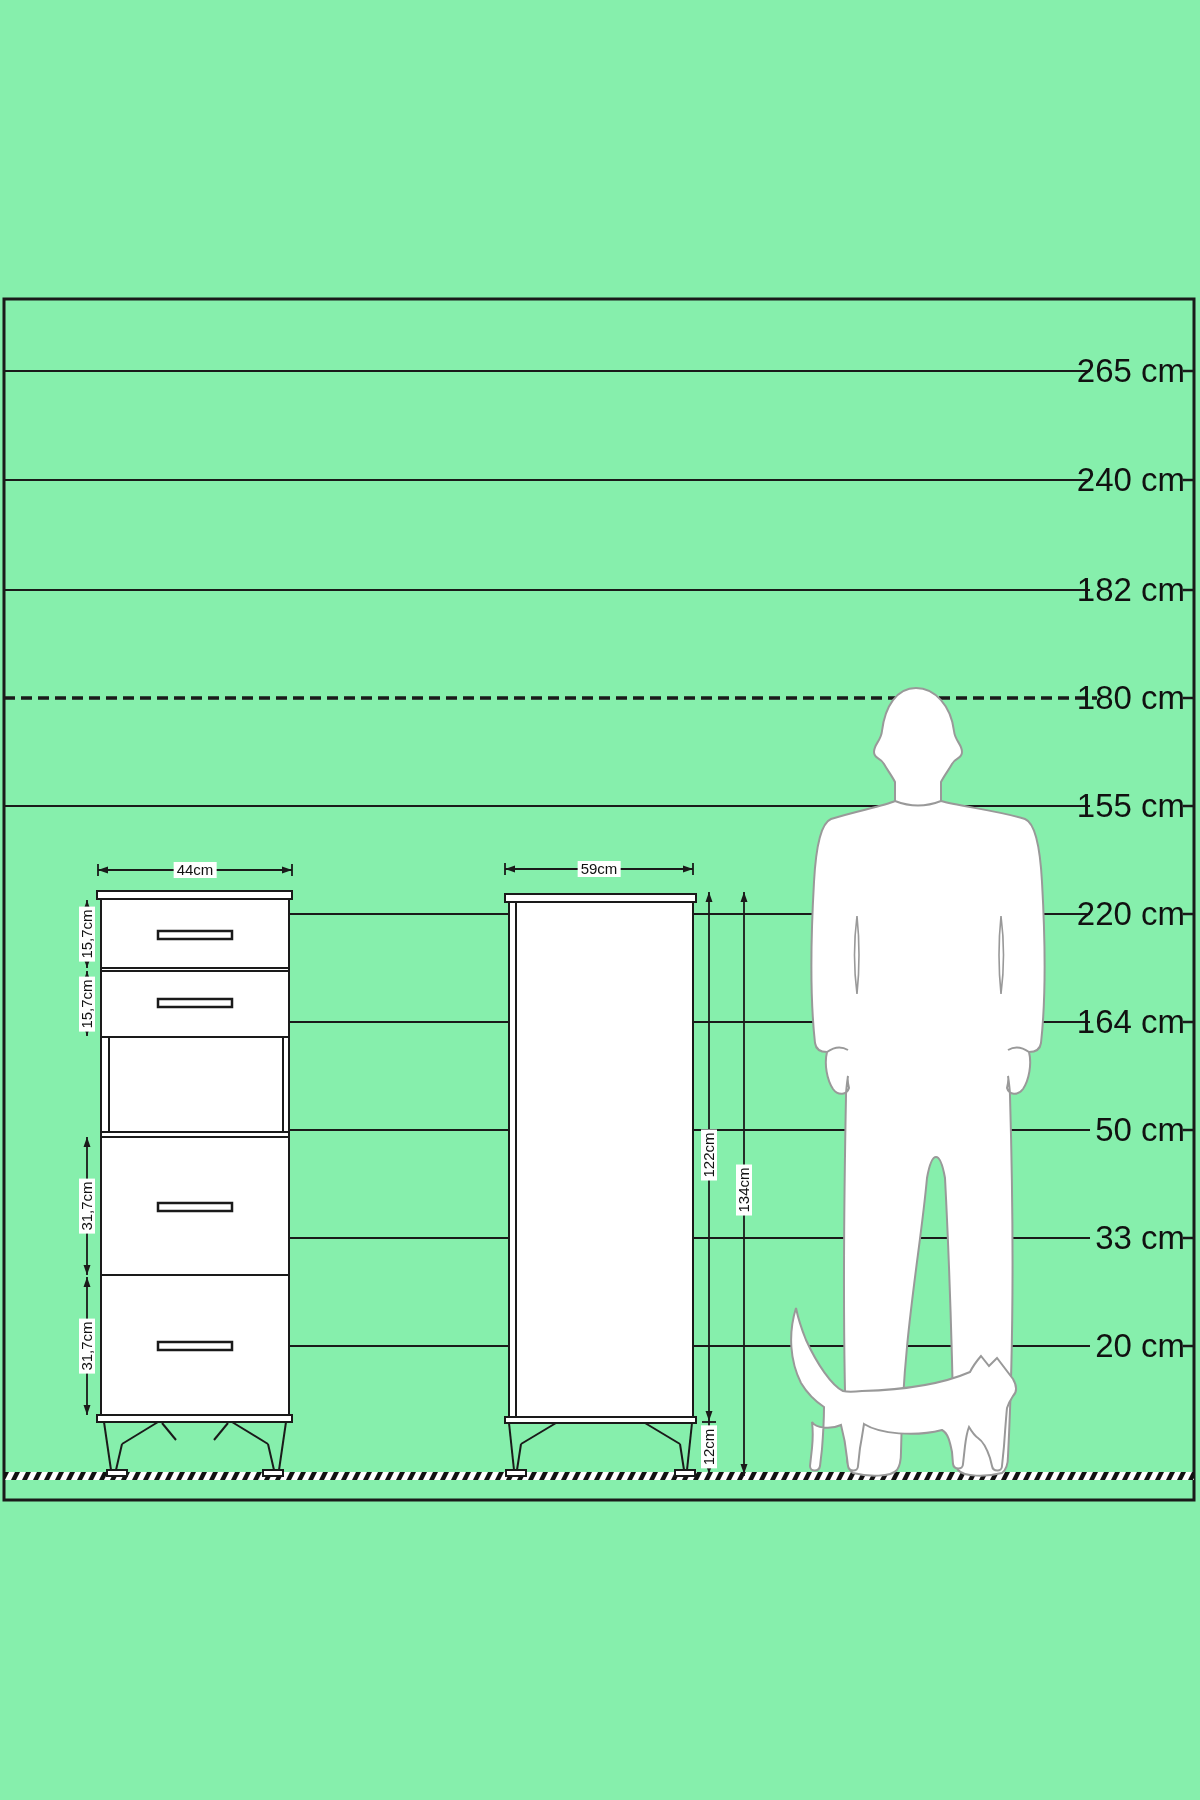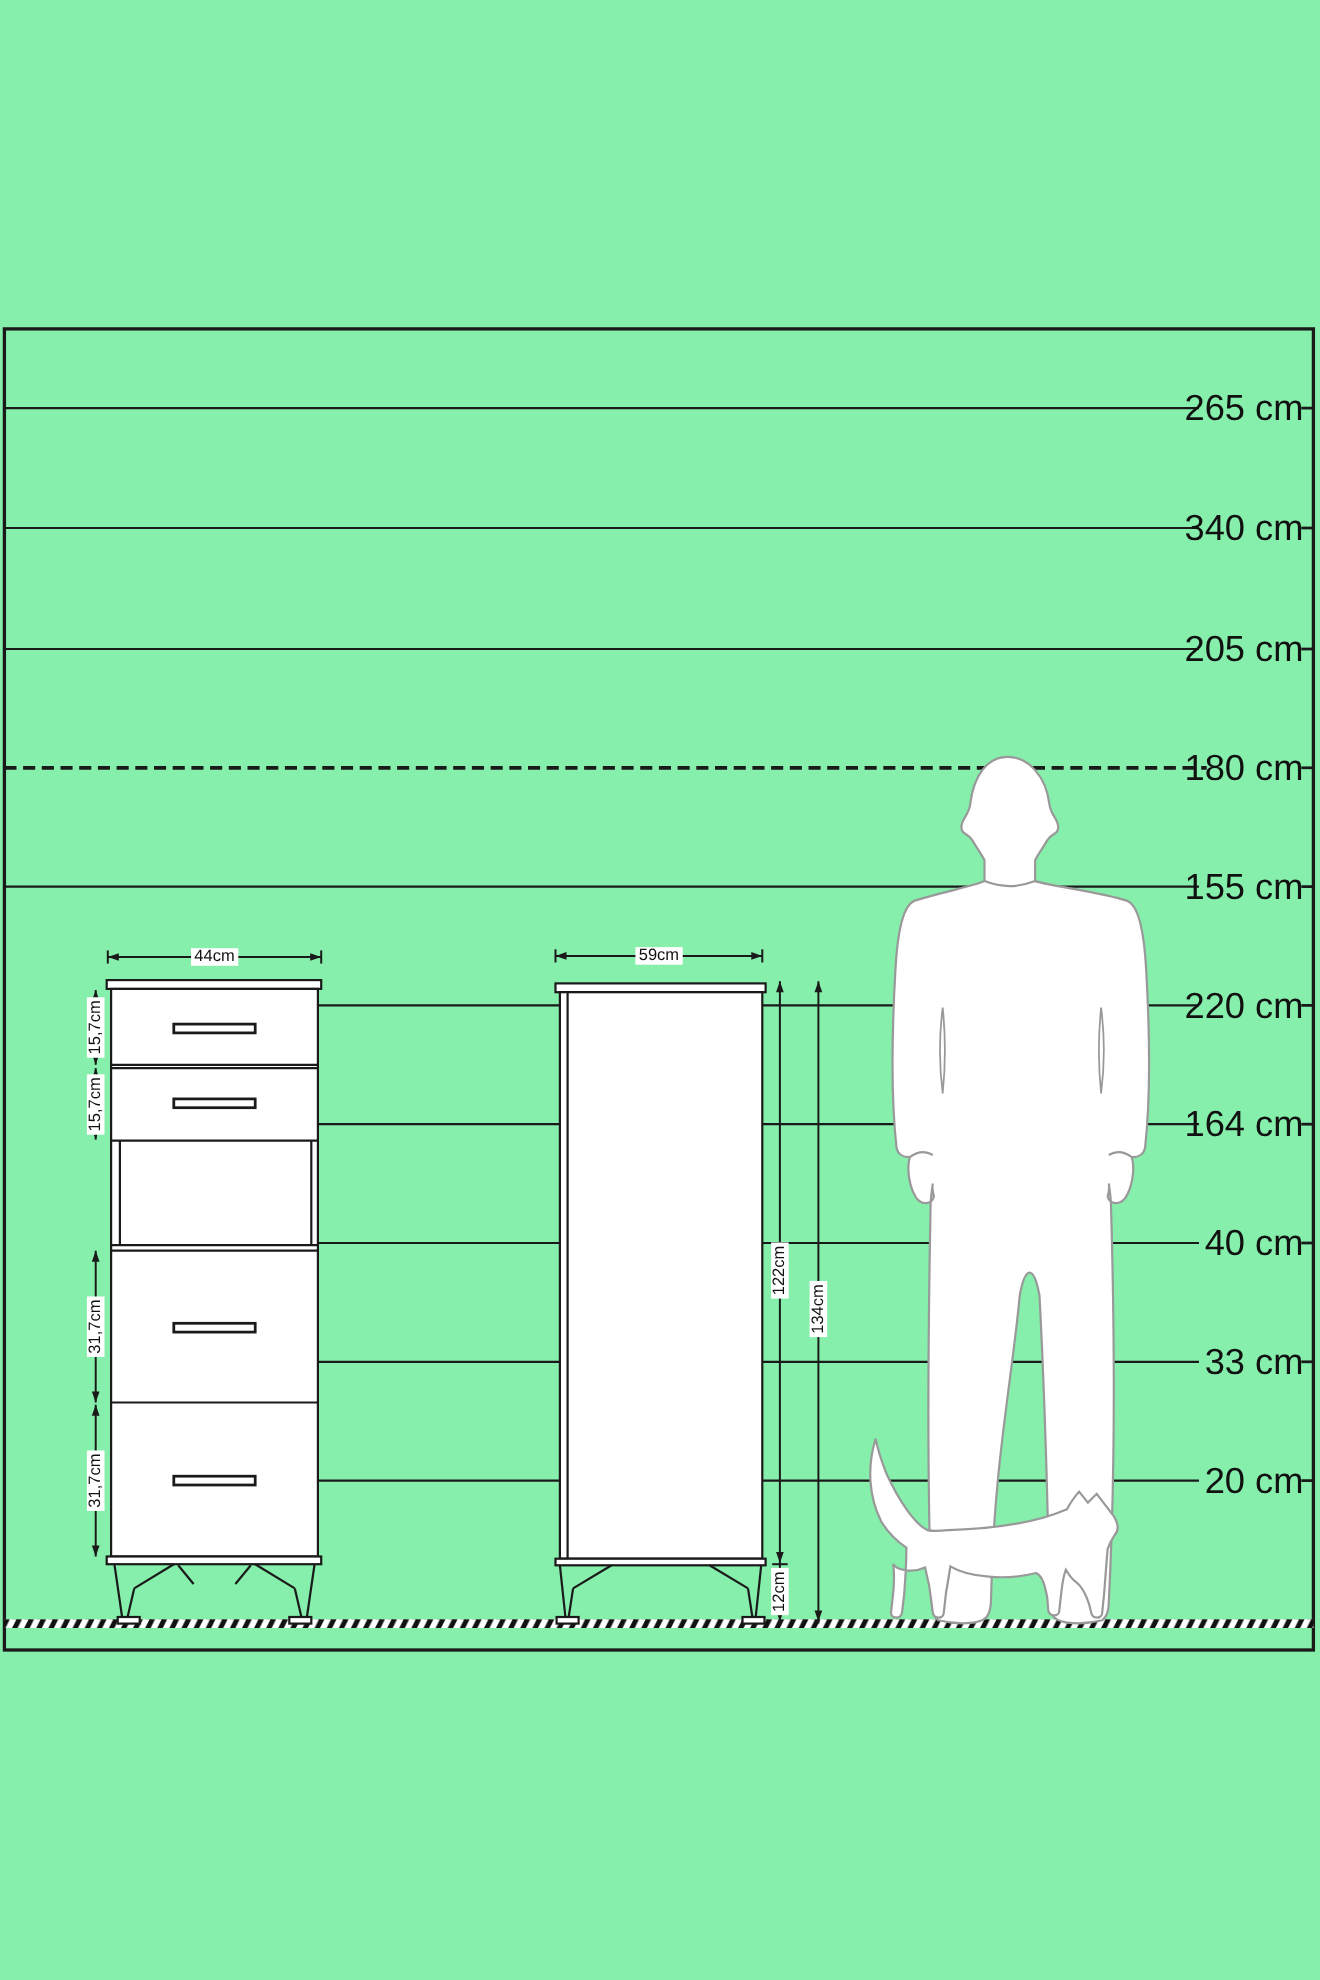--- a/index.html
+++ b/index.html
@@ -218,27 +218,27 @@
         L997,1358 L989,1366 L981,1356
         C975,1363 972,1368 970,1372
         C940,1385 900,1390 862,1391
         C853,1392 847,1392 843,1391
         C832,1386 817,1364 806,1340
         C802,1330 798,1318 796,1308 Z"></path>
     </g>
   </svg>
 
   <div class="scale-label" style="top:371px">265 cm</div>
-  <div class="scale-label" style="top:480px">340 cm</div>
-  <div class="scale-label" style="top:590px">205 cm</div>
+  <div class="scale-label" style="top:480px">240 cm</div>
+  <div class="scale-label" style="top:590px">182 cm</div>
   <div class="scale-label" style="top:698px">180 cm</div>
   <div class="scale-label" style="top:806px">155 cm</div>
   <div class="scale-label" style="top:914px">220 cm</div>
   <div class="scale-label" style="top:1022px">164 cm</div>
-  <div class="scale-label" style="top:1130px">40 cm</div>
+  <div class="scale-label" style="top:1130px">50 cm</div>
   <div class="scale-label" style="top:1238px">33 cm</div>
   <div class="scale-label" style="top:1346px">20 cm</div>
 
   <div class="dim-label" style="left:195px;top:870px">44cm</div>
   <div class="dim-label" style="left:599px;top:869px">59cm</div>
 
   <div class="dim-label vertical" style="left:87px;top:934px">15,7cm</div>
   <div class="dim-label vertical" style="left:87px;top:1004px">15,7cm</div>
   <div class="dim-label vertical" style="left:87px;top:1206px">31,7cm</div>
   <div class="dim-label vertical" style="left:87px;top:1346px">31,7cm</div>

